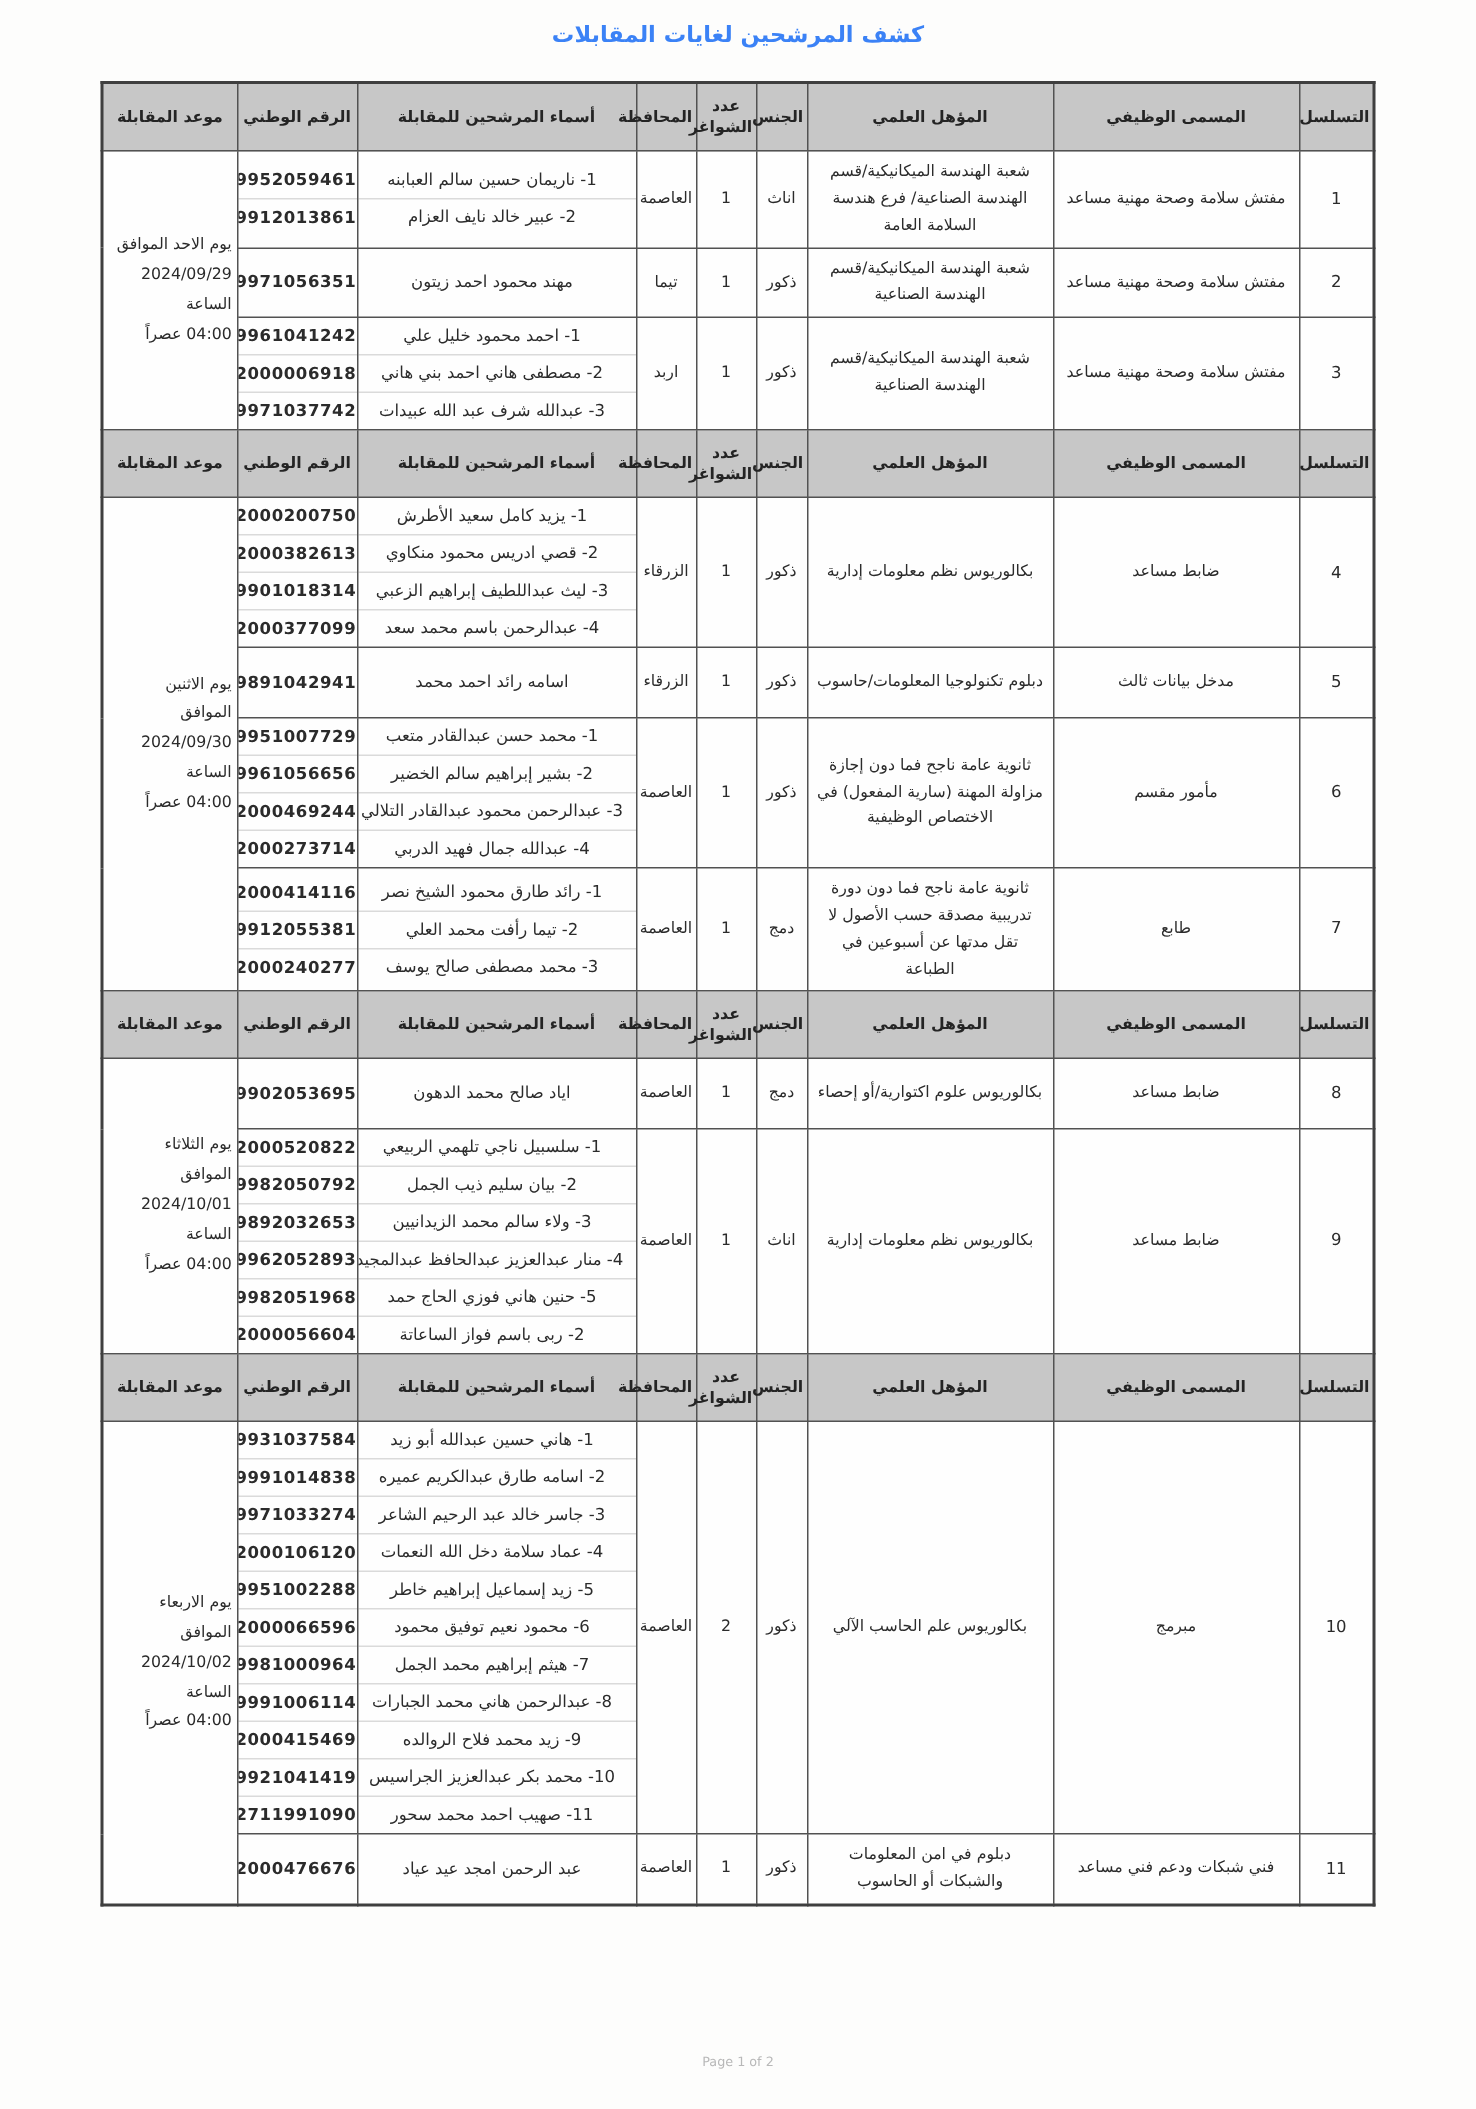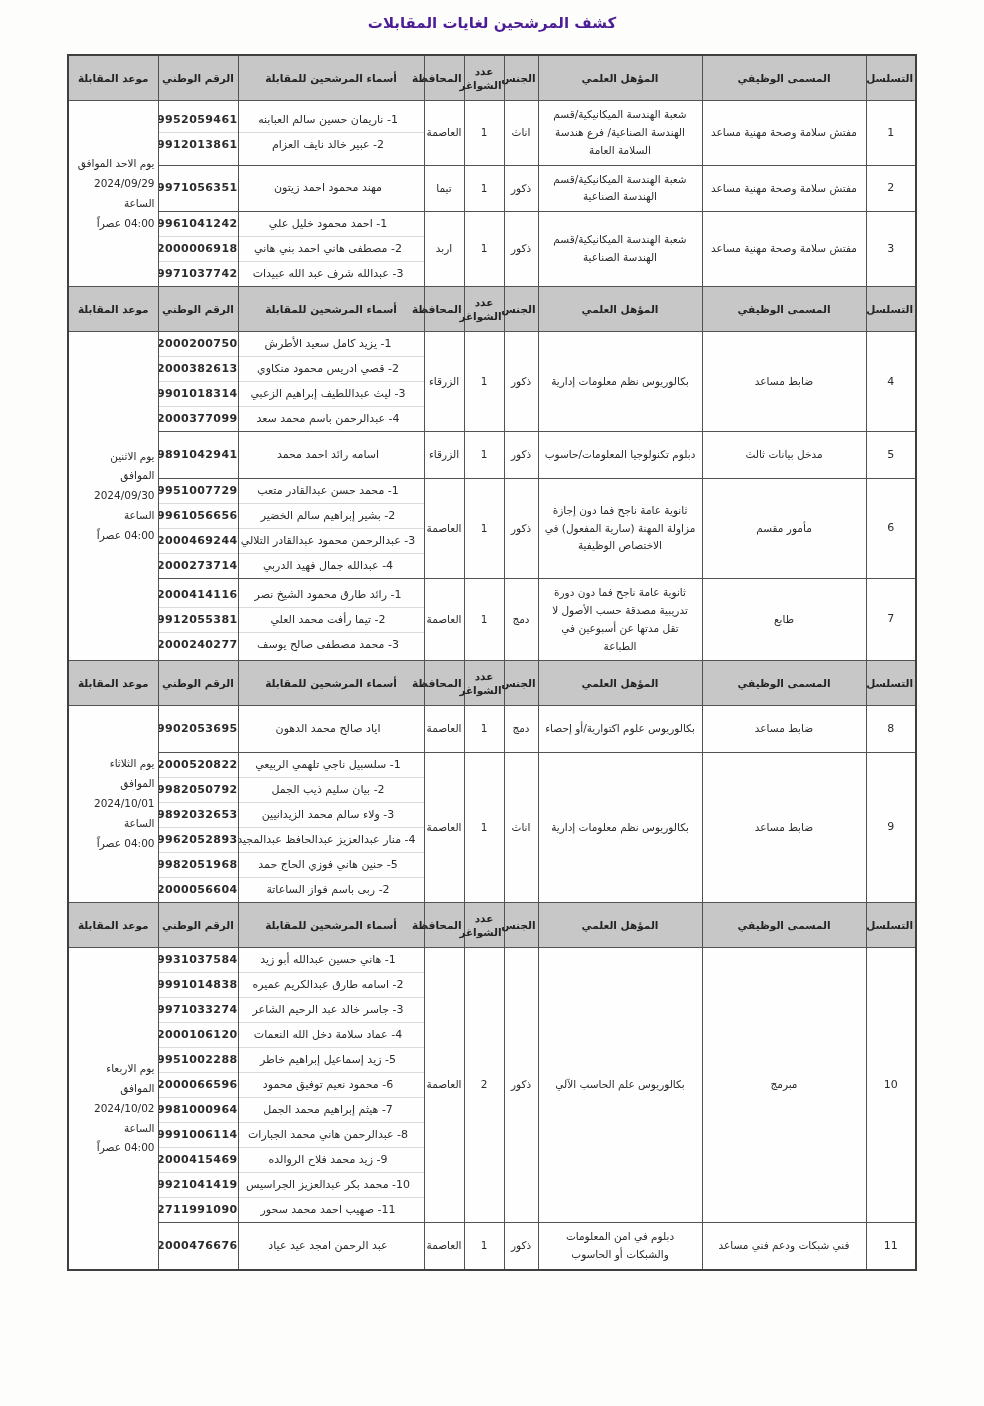--- a/index.html
+++ b/index.html
@@ -15,21 +15,21 @@
     overflow:hidden;
     direction:rtl;
   }
   .doc-title {
     margin:0;
     padding-top:14px;
     padding-bottom:22px;
     text-align:center;
     font-size:15px;
     font-weight:bold;
-    color:#4c1d95;
+    color:#3b82f6;
     letter-spacing:.2px;
   }
   table.roster {
     border-collapse:collapse;
     table-layout:fixed;
     width:848px;
     margin:0 auto;
     border:2px solid #3f3f3f;
     background:#fefefe;
   }
@@ -377,14 +377,15 @@
           <td class="col-names">
             <div class="line name-line">عبد الرحمن امجد عيد عياد</div>
           </td>
           <td class="col-ids">
             <div class="line id-line">2000476676</div>
           </td>
         </tr>
       </tbody>
   </table>
 
+  <div class="page-footer">Page 1 of 2</div>
 
 </div>
 
 </body></html>

